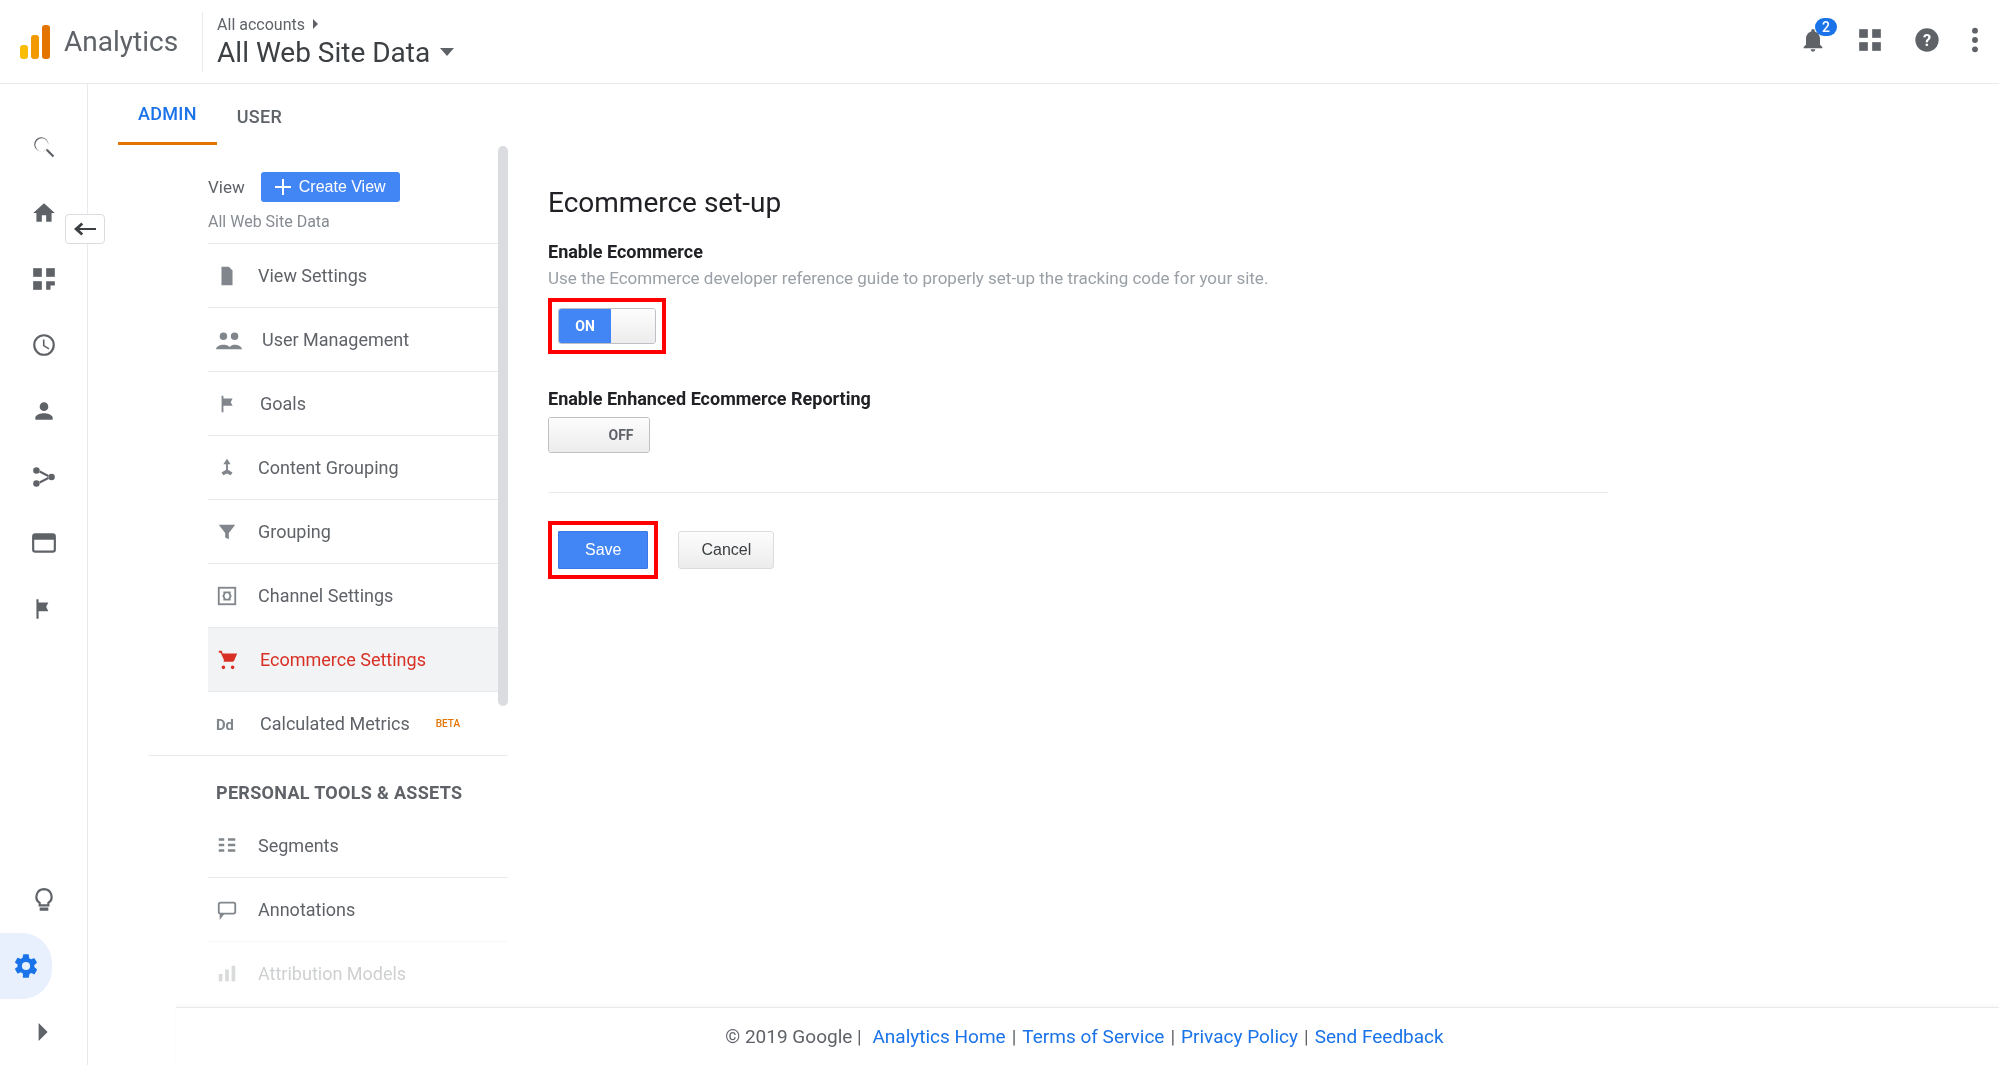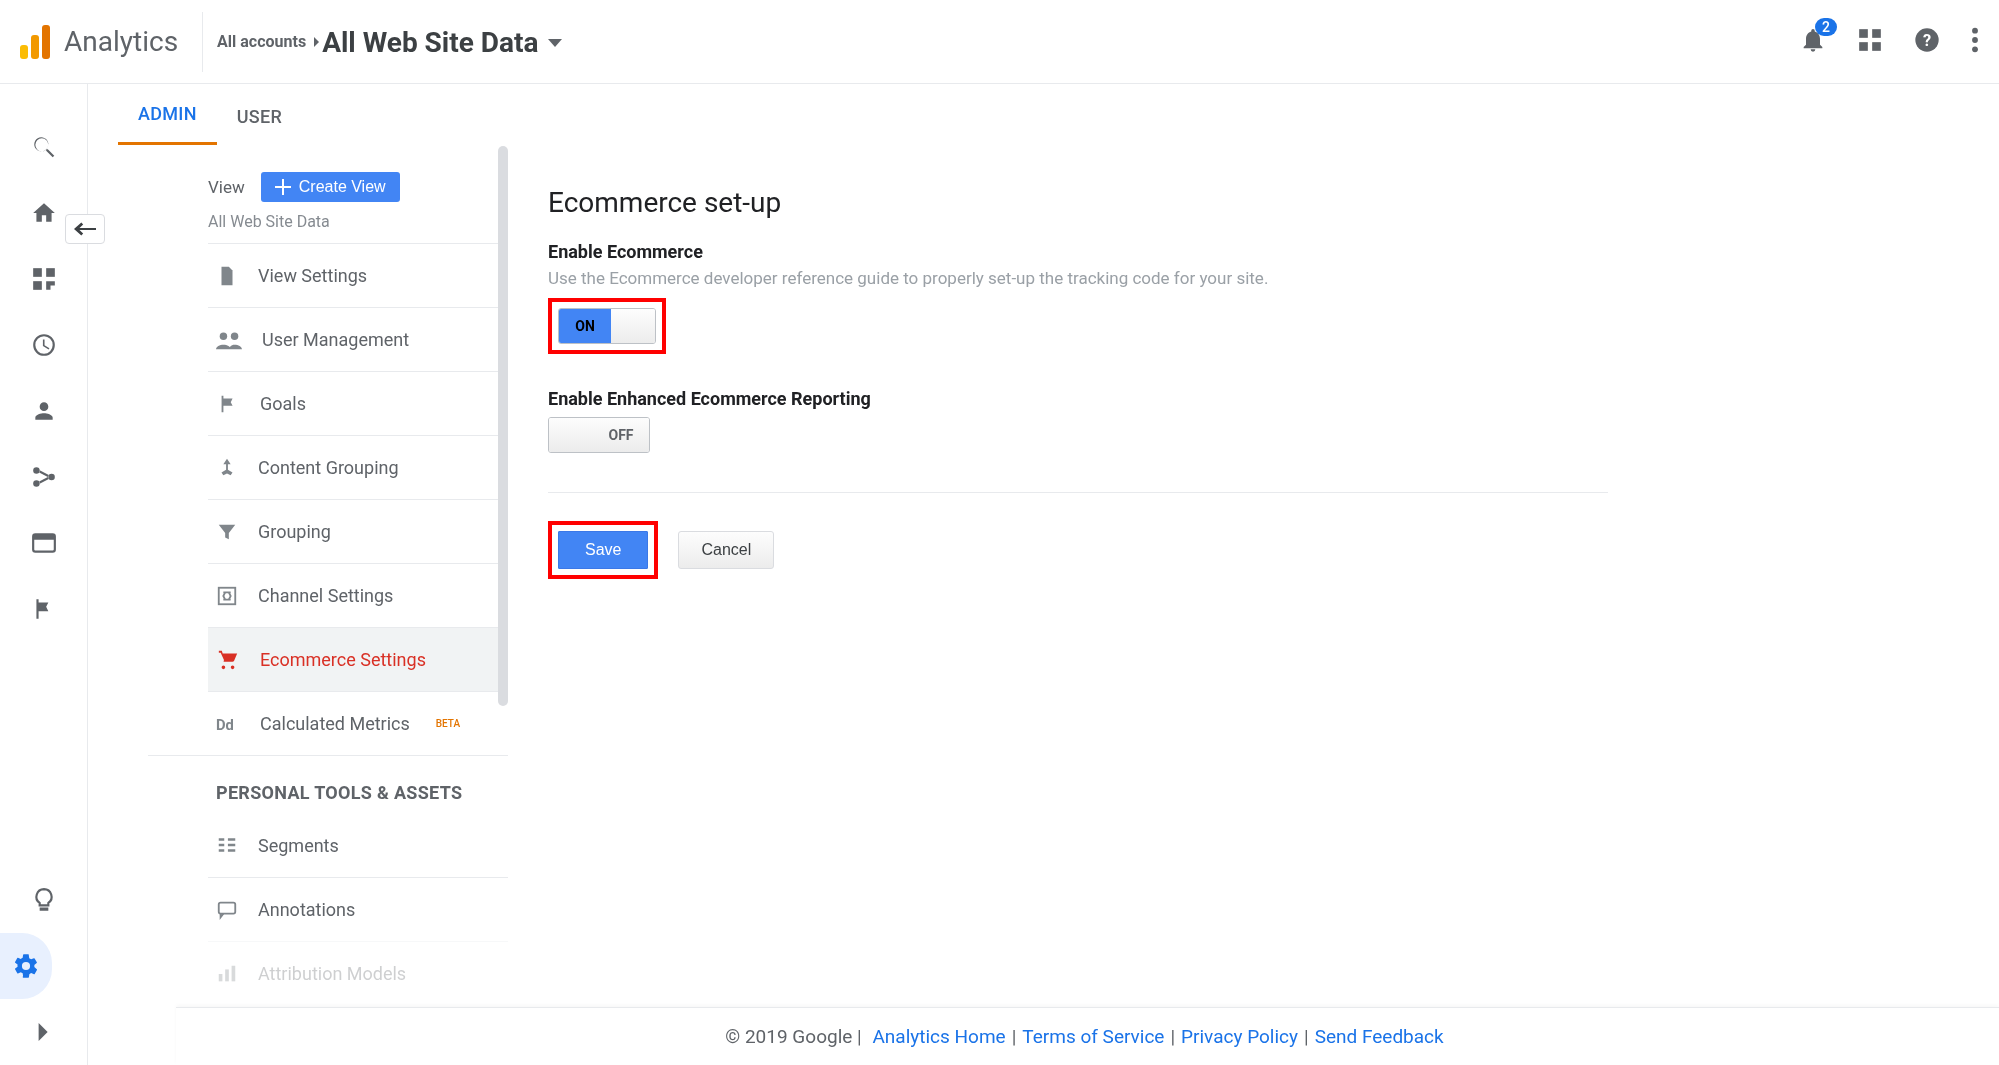--- a/index.html
+++ b/index.html
@@ -15,21 +15,21 @@
   height: 84px;
   display: flex;
   align-items: center;
   border-bottom: 1px solid #e8eaed;
   padding: 0 20px;
   position: relative;
 }
 .logo-wrap { display:flex; align-items:center; gap:14px; padding-right:24px; margin-right:14px; border-right:1px solid #e8eaed; height:60px;}
 .logo-icon svg { display:block; }
 .logo-text { font-size:28px; color:#5f6368; font-weight:400; letter-spacing:0px;}
-.breadcrumb-wrap { display:flex; flex-direction:row;font-weight:bold; }
+.breadcrumb-wrap { display:flex; flex-direction:column; }
 .breadcrumb-line1 { font-size:16px; color:#5f6368; display:flex; align-items:center; gap:6px;}
 .breadcrumb-line2 { font-size:28px; color:#3c4043; display:flex; align-items:center; gap:10px; margin-top:2px;}
 .dropdown-arrow svg{display:block;}
 .header-right { margin-left:auto; display:flex; align-items:center; gap:30px;}
 .header-icon {fill:#5f6368; cursor:pointer;}
 .bell-wrap{position:relative;}
 .bell-badge{position:absolute; top:-8px; right:-10px; background:#1a73e8; color:#fff; border-radius:10px; font-size:14px; padding:1px 7px; font-weight:500;}
 
 .body { display:flex; height:calc(100% - 84px);}
 
@@ -62,21 +62,21 @@
 .beta-tag{ font-size:10px; color:#e37400; margin-left:6px; font-weight:500;}
 .vscroll { position:absolute; right:0; top:0; width:10px; height:560px; background:#dadce0; border-radius:5px;}
 
 .detail-col { flex:1; padding:40px 0 0 40px; max-width:1100px;}
 .detail-title{ font-size:28px; font-weight:400; color:#202124; margin-bottom:22px;}
 .section-label{ font-size:18px; font-weight:700; color:#202124; margin-bottom:6px;}
 .section-help{ font-size:17px; color:#9aa0a6; margin-bottom:10px;}
 
 .toggle-wrap{ display:inline-flex; border:1px solid #bdc1c6; border-radius:3px; overflow:hidden; height:36px;}
 .toggle-seg{ width:52px; display:flex; align-items:center; justify-content:center; font-size:14px; font-weight:700; background:linear-gradient(#fdfdfd,#ececec);}
-.toggle-seg.on{ background:#4285f4; color:#000000;text-align:right;}
+.toggle-seg.on{ background:#4285f4; color:#ffffff;text-align:right;}
 .toggle-seg.knob{ background:linear-gradient(#fdfdfd,#ececec); width:44px;}
 .toggle-seg.off{ color:#5f6368; width:56px;}
 .highlight-box{border:4px solid #ff0000; padding:6px; display:inline-block;}
 
 .divider{ border-top:1px solid #e8eaed; margin:36px 0 28px 0; width:100%;}
 
 .btn-row{display:flex; gap:20px; align-items:center;}
 .save-btn{ background:#4285f4; border:1px solid #3b78e7; color:#fff; font-size:16px; padding:9px 26px; border-radius:1px; cursor:pointer; font-weight:500;}
 .cancel-btn{ background:linear-gradient(#fdfdfd,#ececec); border:1px solid #dadce0; color:#3c4043; font-size:16px; padding:9px 22px; border-radius:3px; cursor:pointer; font-weight:500;}
 

